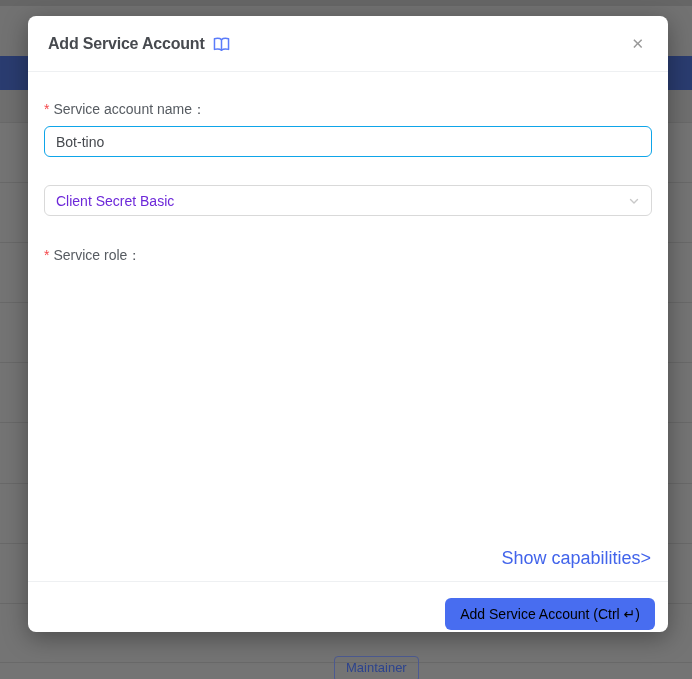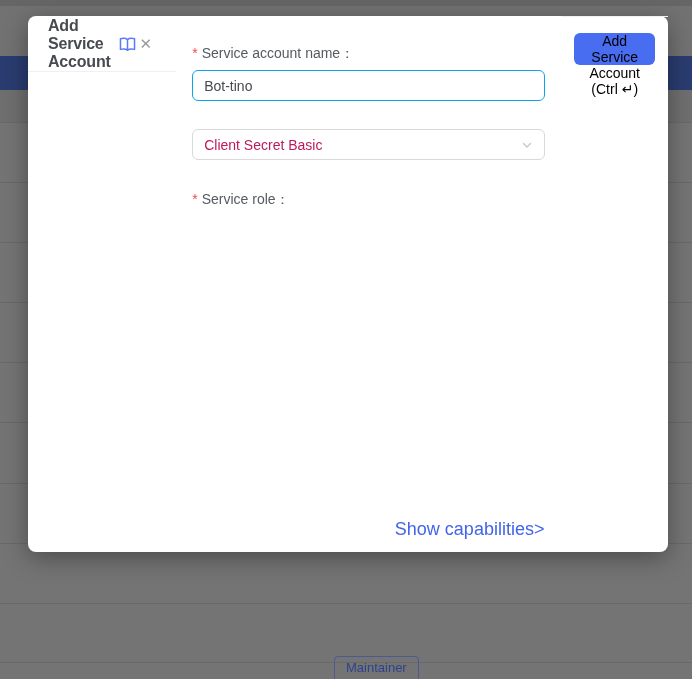--- a/index.html
+++ b/index.html
@@ -23,24 +23,24 @@
     position: absolute; left: 334px; top: 656px;
     padding: 3px 11px 6px;
     border: 1px solid #4e5c94; border-radius: 4px;
     color: #2e4590; font-size: 13px; background: transparent;
   }
   .mask { position: absolute; inset: 0; background: rgba(0,0,0,0.02); }
 
   
   .modal {
     position: absolute; left: 28px; top: 16px;
-    width: 640px; height: 536px;
+    width: 640px; height: 616px;
     background: #ffffff; border-radius: 8px;
     box-shadow: 0 6px 24px rgba(0,0,0,0.35);
-    display: flex; flex-direction: row;
+    display: flex; flex-direction: column;
   }
   .modal-header {
     height: 56px; flex: 0 0 56px;
     display: flex; align-items: center;
     padding: 0 20px;
     border-bottom: 1px solid #eef0f2;
   }
   .modal-title {
     font-size: 16px; font-weight: 700; color: #474a4f;
     letter-spacing: -0.2px;
@@ -68,21 +68,21 @@
   .text-input {
     width: 100%; height: 31px;
     border: 1px solid #0ea5e9; border-radius: 6px;
     padding: 12px 11px; font-size: 14px; color: #46494e;
     font-family: "Liberation Sans", sans-serif;
     outline: none; background: #fff;
   }
   .select {
     width: 100%; height: 31px;
     border: 1px solid #d9d9d9; border-radius: 6px;
-    padding: 0 11px; font-size: 14px; color: #be185d;
+    padding: 0 11px; font-size: 14px; color: #6d28d9;
     display: flex; align-items: center; cursor: pointer; background: #fff;
   }
   .select-value { flex: 1; }
   .chevron { display: inline-flex; color: #c8c8c8; }
 
   .capabilities-row {
     margin-top: auto;
     padding: 0 1px 12px;
     text-align: right;
   }

